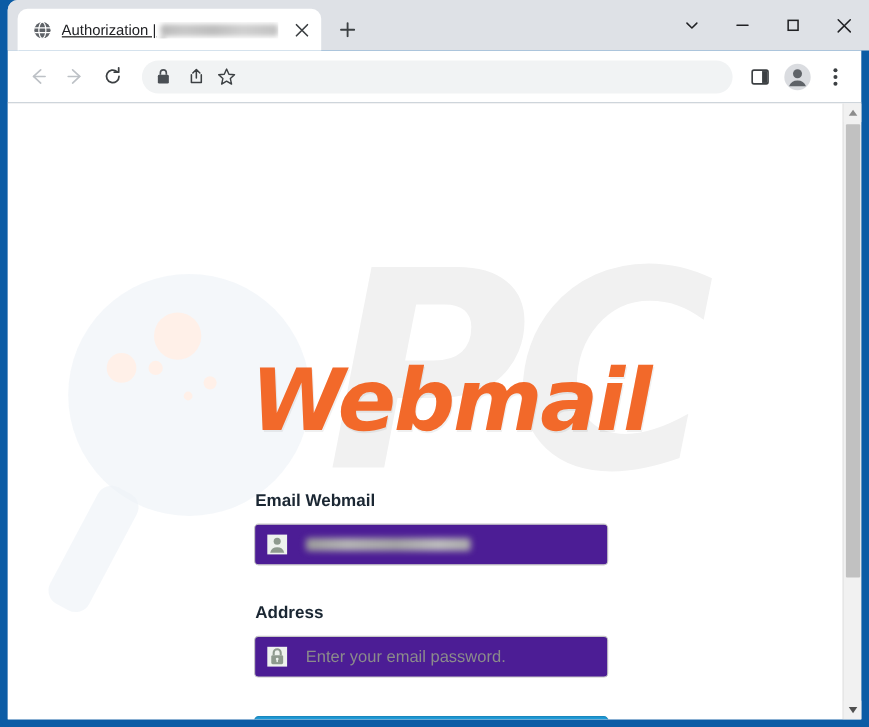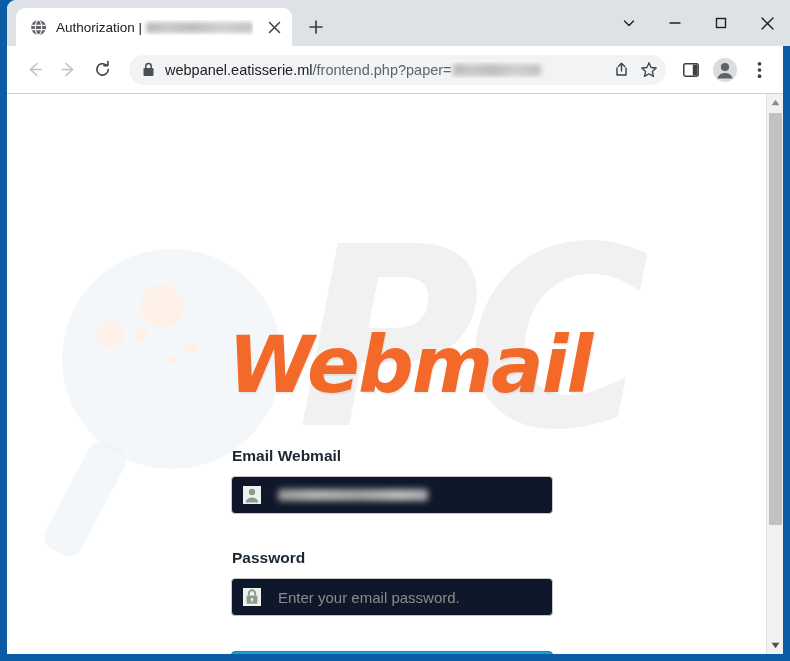--- a/index.html
+++ b/index.html
@@ -32,20 +32,21 @@
   .tab {
     position: relative;
     margin-left: 9px;
     height: 38px;
     width: 276px;
     background: #ffffff;
     border-radius: 9px 9px 0 0;
     display: flex; align-items: center;
     padding: 0 6px 0 14px;
     gap: 9px;
+    text-decoration: underline;
   }
   .tab-favicon { width: 17px; height: 17px; flex: 0 0 auto; }
   .tab-title {
     font-size: 13.5px; color: #202124;
     white-space: nowrap; overflow: hidden;
     flex: 1 1 auto; display: flex; align-items: center; gap: 1px;
   }
   .blurtext {
     display: inline-block;
     background: linear-gradient(90deg,#b9b9b9,#c8c8c8 20%,#bdbdbd 45%,#cfcfcf 70%,#c2c2c2);
@@ -176,21 +177,21 @@
   .field-label {
     position: absolute;
     font-size: 15.5px; font-weight: bold; color: #1b2733;
     left: 225px;
   }
   .label-email { top: 353px; }
   .label-pass  { top: 455px; }
 
   .input-box {
     position: absolute; left: 224px; width: 322px; height: 38px;
-    background: #0f172a;
+    background: #4c1d95;
     border: 1px solid #c7c7c7;
     border-radius: 4px;
     display: flex; align-items: center;
     padding-left: 8px;
     box-shadow: 0 1px 1px rgba(0,0,0,0.04) inset;
   }
   .box-email { top: 382px; }
   .box-pass  { top: 484px; }
   .in-icon { width: 24px; height: 24px; flex: 0 0 auto; display:flex; align-items:center; justify-content:center; }
   .in-text {
@@ -318,25 +319,20 @@
       </svg>
     </div>
 
     <div class="omnibox">
       <span style="flex:0 0 auto;display:flex;">
         <svg width="13" height="15" viewBox="0 0 13 15">
           <rect x="1.5" y="6" width="10" height="8" rx="1.3" fill="#4a4f54"></rect>
           <path d="M3.8 6 V4.2 a2.7 2.7 0 0 1 5.4 0 V6" fill="none" stroke="#4a4f54" stroke-width="1.5"></path>
         </svg>
       </span>
-      <span class="url">
-        <span>webpanel.eatisserie.ml</span>
-          <span class="dim">/frontend.php?paper=</span>
-          <span class="blurtext" style="width:88px;height:12px;margin-left:1px">&nbsp;</span>
-      </span>
       <span class="omnibox-right">
         <span class="ob-icon">
           <svg width="17" height="17" viewBox="0 0 17 17">
             <path d="M4 7 V14 H13 V7" fill="none" stroke="#3c4043" stroke-width="1.4" stroke-linecap="round" stroke-linejoin="round"></path>
             <path d="M8.5 10 V2.5 M5.3 5.4 L8.5 2.2 L11.7 5.4" fill="none" stroke="#3c4043" stroke-width="1.4" stroke-linecap="round" stroke-linejoin="round"></path>
           </svg>
         </span>
         <span class="ob-icon">
           <svg width="18" height="18" viewBox="0 0 18 18">
             <path d="M9 1.8 L11.1 6.5 L16.2 7 L12.4 10.4 L13.5 15.4 L9 12.8 L4.5 15.4 L5.6 10.4 L1.8 7 L6.9 6.5 Z" fill="none" stroke="#3c4043" stroke-width="1.3" stroke-linejoin="round"></path>
@@ -386,21 +382,21 @@
         <span class="in-icon">
           <svg width="20" height="20" viewBox="0 0 20 20">
             <rect x="1" y="1" width="18" height="18" fill="#eef2ee"></rect>
             <circle cx="10" cy="7" r="3.2" fill="#8e9a8e"></circle>
             <path d="M3.6 17.5 a6.6 6.6 0 0 1 12.8 0 Z" fill="#8e9a8e"></path>
           </svg>
         </span>
         <span class="in-blur">&nbsp;</span>
       </div>
 
-      <div class="field-label label-pass">Password</div>
+      <div class="field-label label-pass">Address</div>
       <div class="input-box box-pass">
         <span class="in-icon">
           <svg width="20" height="20" viewBox="0 0 20 20">
             <rect x="1" y="1" width="18" height="18" fill="#eef2ee"></rect>
             <rect x="4.6" y="8.6" width="10.8" height="8.2" rx="1.3" fill="#8e9a8e"></rect>
             <path d="M6.8 8.6 V6.4 a3.2 3.2 0 0 1 6.4 0 V8.6" fill="none" stroke="#8e9a8e" stroke-width="1.9"></path>
             <circle cx="10" cy="12.2" r="1.25" fill="#eef2ee"></circle>
             <rect x="9.35" y="12.2" width="1.3" height="2.7" fill="#eef2ee"></rect>
           </svg>
         </span>

